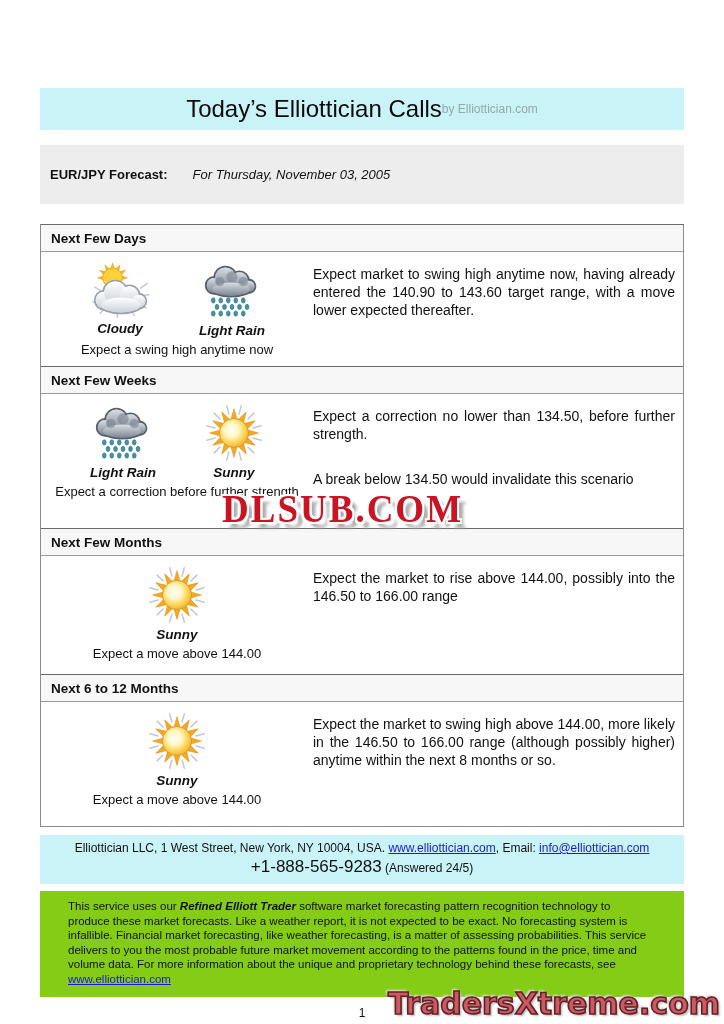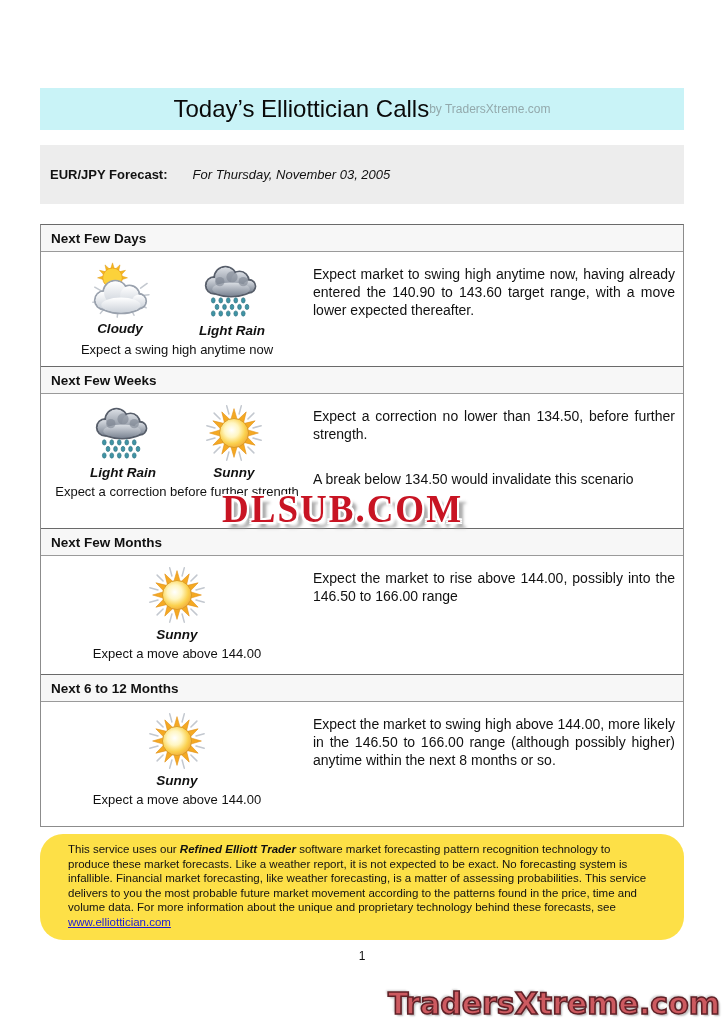--- a/index.html
+++ b/index.html
@@ -49,22 +49,22 @@
                      6px 6px 3px #aaa;}
 
   
   .cfooter{margin-top:8px;background:#c9f3f7;text-align:center;padding:6px 0 7px;}
   .cfooter .l1{font-size:12px;}
   .cfooter .l2{margin-top:2px;font-size:12px;}
   .cfooter .phone{font-size:17px;}
   a.lnk{color:#1a1ad6;text-decoration:underline;cursor:pointer;}
 
   
-  .disclaimer{margin-top:7px;background:#fde047;padding:8px 30px 10px 28px;
-              font-size:11.5px;line-height:1.27;border-radius:23px;}
+  .disclaimer{margin-top:7px;background:#84cc16;padding:8px 30px 10px 28px;
+              font-size:11.5px;line-height:1.27;}
   .ret{font-weight:bold;font-style:italic;}
 
   .pagenum{margin-top:9px;text-align:center;font-size:12px;}
 
   
   .traders{position:absolute;right:4px;top:986px;font-family:"DejaVu Sans",sans-serif;
            font-size:30px;font-weight:bold;color:#cd5a60;letter-spacing:0;
            -webkit-text-stroke:1.6px #5f2026;
            text-shadow:0 0 3px #cfcfcf,2px 2px 2px #bbb,-2px -2px 2px #ddd;}
   .hidden-defs{position:absolute;width:0;height:0;}
@@ -91,21 +91,21 @@
   </defs>
 </svg>
 
 <div class="page">
 
 
   <div class="content">
 
     <div class="titlebar">
       <h1>Today’s Elliottician Calls</h1>
-      <span class="byline">by TradersXtreme.com</span>
+      <span class="byline">by Elliottician.com</span>
     </div>
 
     <div class="fbar">
       <span class="lbl">EUR/JPY Forecast:</span>
       <span class="date">For Thursday, November 03, 2005</span>
     </div>
 
     <div class="ftable">
 
       <div class="sec-head first">Next Few Days</div>
@@ -375,20 +375,28 @@
           </div>
           <div class="caption">Expect a move above 144.00</div>
         </div>
         <div class="right-col">
           <p>Expect the market to swing high above 144.00, more likely in the 146.50 to 166.00 range (although possibly higher) anytime within the next 8 months or so.</p>
         </div>
       </div>
 
     </div>
 
+    <div class="cfooter">
+      <div class="l1">
+        <span>Elliottician LLC, 1 West Street, New York, NY 10004, USA. </span><a class="lnk">www.elliottician.com</a><span>, Email: </span><a class="lnk">info@elliottician.com</a>
+      </div>
+      <div class="l2">
+        <span class="phone">+1-888-565-9283</span><span> (Answered 24/5)</span>
+      </div>
+    </div>
 
     <div class="disclaimer">
       <span>This service uses our </span><span class="ret">Refined Elliott Trader</span><span> software market forecasting pattern recognition technology to produce these market forecasts. Like a weather report, it is not expected to be exact. No forecasting system is infallible. Financial market forecasting, like weather forecasting, is a matter of assessing probabilities. This service delivers to you the most probable future market movement according to the patterns found in the price, time and volume data. For more information about the unique and proprietary technology behind these forecasts, see </span><a class="lnk">www.elliottician.com</a>
     </div>
 
     <div class="pagenum">1</div>
 
   </div>
 
   <div class="dlsub">DLSUB.COM</div>

